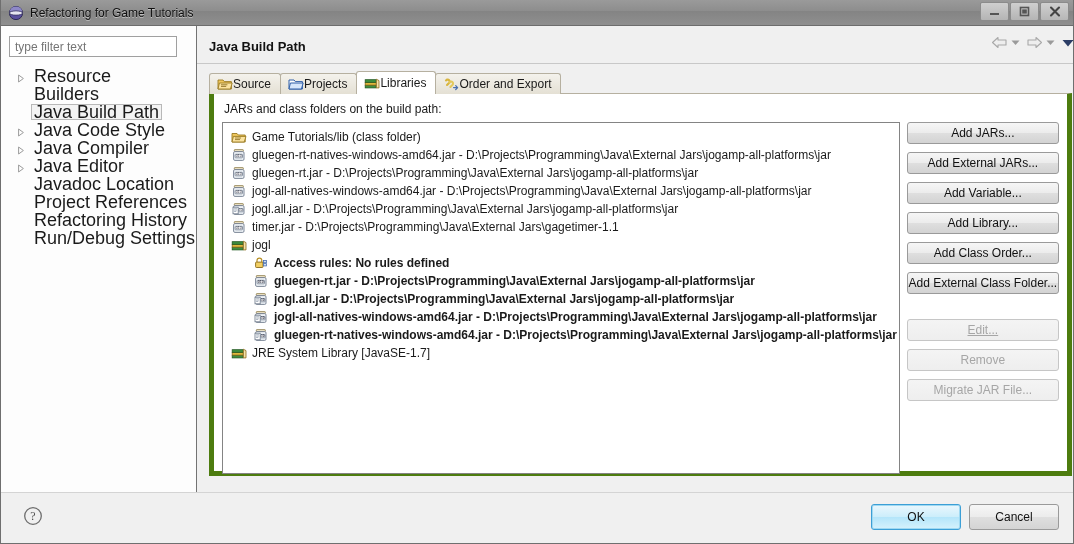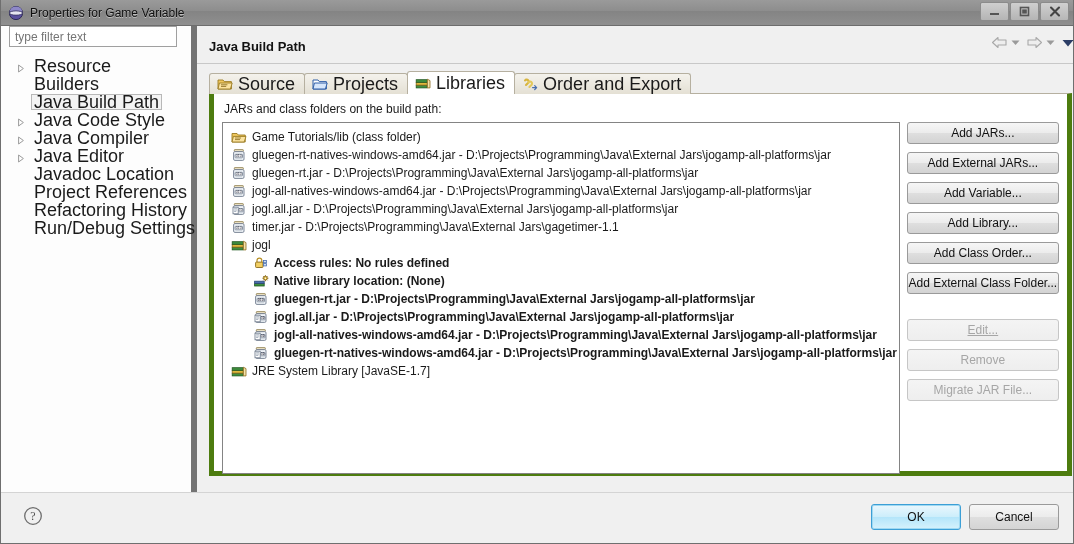--- a/index.html
+++ b/index.html
@@ -53,22 +53,22 @@
     position: relative;
     height: 466px;
     display: flex;
     background: #f0f0f0;
   }
 
   
   #sidebar {
     width: 196px; flex: 0 0 196px;
     background: #fdfdfd;
-    border-right: 6px solid #737373;
-    padding: 0 6px 0 8px;
+    border-right: 1px solid #737373;
+    padding: 10px 6px 0 8px;
     position: relative;
   }
   #filter-input {
     width: 168px; height: 21px;
     border: 1px solid #a0a0a0;
     background: #ffffff;
     font-family: "Liberation Sans", sans-serif;
     font-size: 12px;
     color: #7b7b7b;
     padding: 0 5px;
@@ -117,27 +117,27 @@
   }
   .navbtn { display: flex; align-items: center; justify-content: center; }
 
   
   #tabs {
     display: flex; align-items: flex-end;
     margin-top: 8px; position: relative; z-index: 2;
     height: 22px;
   }
   .tab {
-    display: flex; align-items: center; gap: 5px;
+    display: flex; align-items: center; 
     height: 21px; padding: 0 9px 0 7px;
     background: linear-gradient(to bottom, #f4f2ec, #e4e0d4);
     border: 1px solid #b6b0a0;
     border-bottom: none;
     border-radius: 3px 3px 0 0;
-    font-size: 18px; color: #1a1a1a;
+    font-size: 12px; color: #1a1a1a;
     margin-right: -1px;
     white-space: nowrap;
   }
   .tab.active {
     background: #ffffff;
     border-color: #b6b0a0;
     height: 23px;
     z-index: 3;
     position: relative;
   }
@@ -233,21 +233,21 @@
 
   <div id="titlebar">
     <span id="title-icon">
       <svg width="16" height="16" viewBox="0 0 16 16">
         <circle cx="8" cy="8" r="6.6" fill="#5a4f9e" stroke="#2d2a55" stroke-width="1"></circle>
         <path d="M1.6 6.6 A6.6 6.6 0 0 1 14.4 6.6 Z" fill="#8e88c8"></path>
         <ellipse cx="8" cy="8" rx="6.6" ry="2.1" fill="#ffffff" opacity="0.85"></ellipse>
         <ellipse cx="8" cy="8" rx="6.6" ry="2.1" fill="none" stroke="#2d2a55" stroke-width="0.7"></ellipse>
       </svg>
     </span>
-    <span id="title-text">Properties for Game Variable</span>
+    <span id="title-text">Refactoring for Game Tutorials</span>
 
     <div class="winbtns">
       <div class="winbtn">
         <svg width="11" height="9" viewBox="0 0 11 9">
             <rect x="1" y="6" width="9" height="2" fill="#555"></rect>
           </svg>
       </div>
       <div class="winbtn">
         <svg width="11" height="11" viewBox="0 0 11 11">
           <rect x="1.5" y="1.5" width="8" height="8" fill="none" stroke="#555" stroke-width="1.6"></rect>
@@ -466,32 +466,20 @@
                 <svg class="ricon" viewBox="0 0 16 16">
       <path d="M4 7.2 V5.6 a2.4 2.4 0 0 1 4.8 0 V7.2" fill="none" stroke="#b89024" stroke-width="1.2"></path>
       <rect x="2.6" y="7.1" width="7.4" height="5.4" rx="0.8" fill="#f2cf63" stroke="#8a6a1c" stroke-width="0.9"></rect>
       <rect x="10.4" y="5.4" width="3" height="2.3" fill="#cfe0f2" stroke="#4a6fae" stroke-width="0.8"></rect>
       <rect x="10.4" y="8.6" width="3" height="2.3" fill="#cfe0f2" stroke="#4a6fae" stroke-width="0.8"></rect>
     </svg>
                 <span>Access rules: No rules defined</span>
               </div>
               <div class="row lvl2">
                 <svg class="ricon" viewBox="0 0 16 16">
-      <rect x="1.6" y="10.6" width="9.6" height="2.4" fill="#3f8f3f" stroke="#20571f" stroke-width="0.8"></rect>
-      <rect x="1.6" y="8.2" width="9.6" height="2.2" fill="#4a6fae" stroke="#2b4576" stroke-width="0.8"></rect>
-      <g transform="translate(9.4,2.2)">
-        <circle cx="3" cy="3" r="1.9" fill="#e0b93c" stroke="#8a6a1c" stroke-width="0.8"></circle>
-        <path d="M3 0 v1.2 M3 4.8 v1.2 M0 3 h1.2 M4.8 3 h1.2 M0.9 0.9 l0.9 0.9 M4.2 4.2 l0.9 0.9 M5.1 0.9 l-0.9 0.9 M1.8 4.2 l-0.9 0.9" stroke="#8a6a1c" stroke-width="1"></path>
-        <circle cx="3" cy="3" r="0.7" fill="#ffffff"></circle>
-      </g>
-    </svg>
-                <span>Native library location: (None)</span>
-              </div>
-              <div class="row lvl2">
-                <svg class="ricon" viewBox="0 0 16 16">
       <rect x="3.3" y="2.6" width="9" height="2" rx="0.5" fill="#efe6c9" stroke="#8c7b4a" stroke-width="0.8"></rect>
       <rect x="2.6" y="4.6" width="10.4" height="8.8" rx="1.3" fill="#eef2f7" stroke="#6f7b8c" stroke-width="0.9"></rect>
       <rect x="4.1" y="7.3" width="7.4" height="3.5" rx="0.6" fill="#ffffff" stroke="#6f7b8c" stroke-width="0.8"></rect>
       <text x="7.8" y="10.2" text-anchor="middle" font-family="Liberation Sans, sans-serif" font-size="3.6" fill="#334">010</text>
     </svg>
                 <span>gluegen-rt.jar - D:\Projects\Programming\Java\External Jars\jogamp-all-platforms\jar</span>
               </div>
               <div class="row lvl2">
                 <svg class="ricon" viewBox="0 0 16 16">
       <rect x="3.3" y="2.6" width="9" height="2" rx="0.5" fill="#efe6c9" stroke="#8c7b4a" stroke-width="0.8"></rect>

